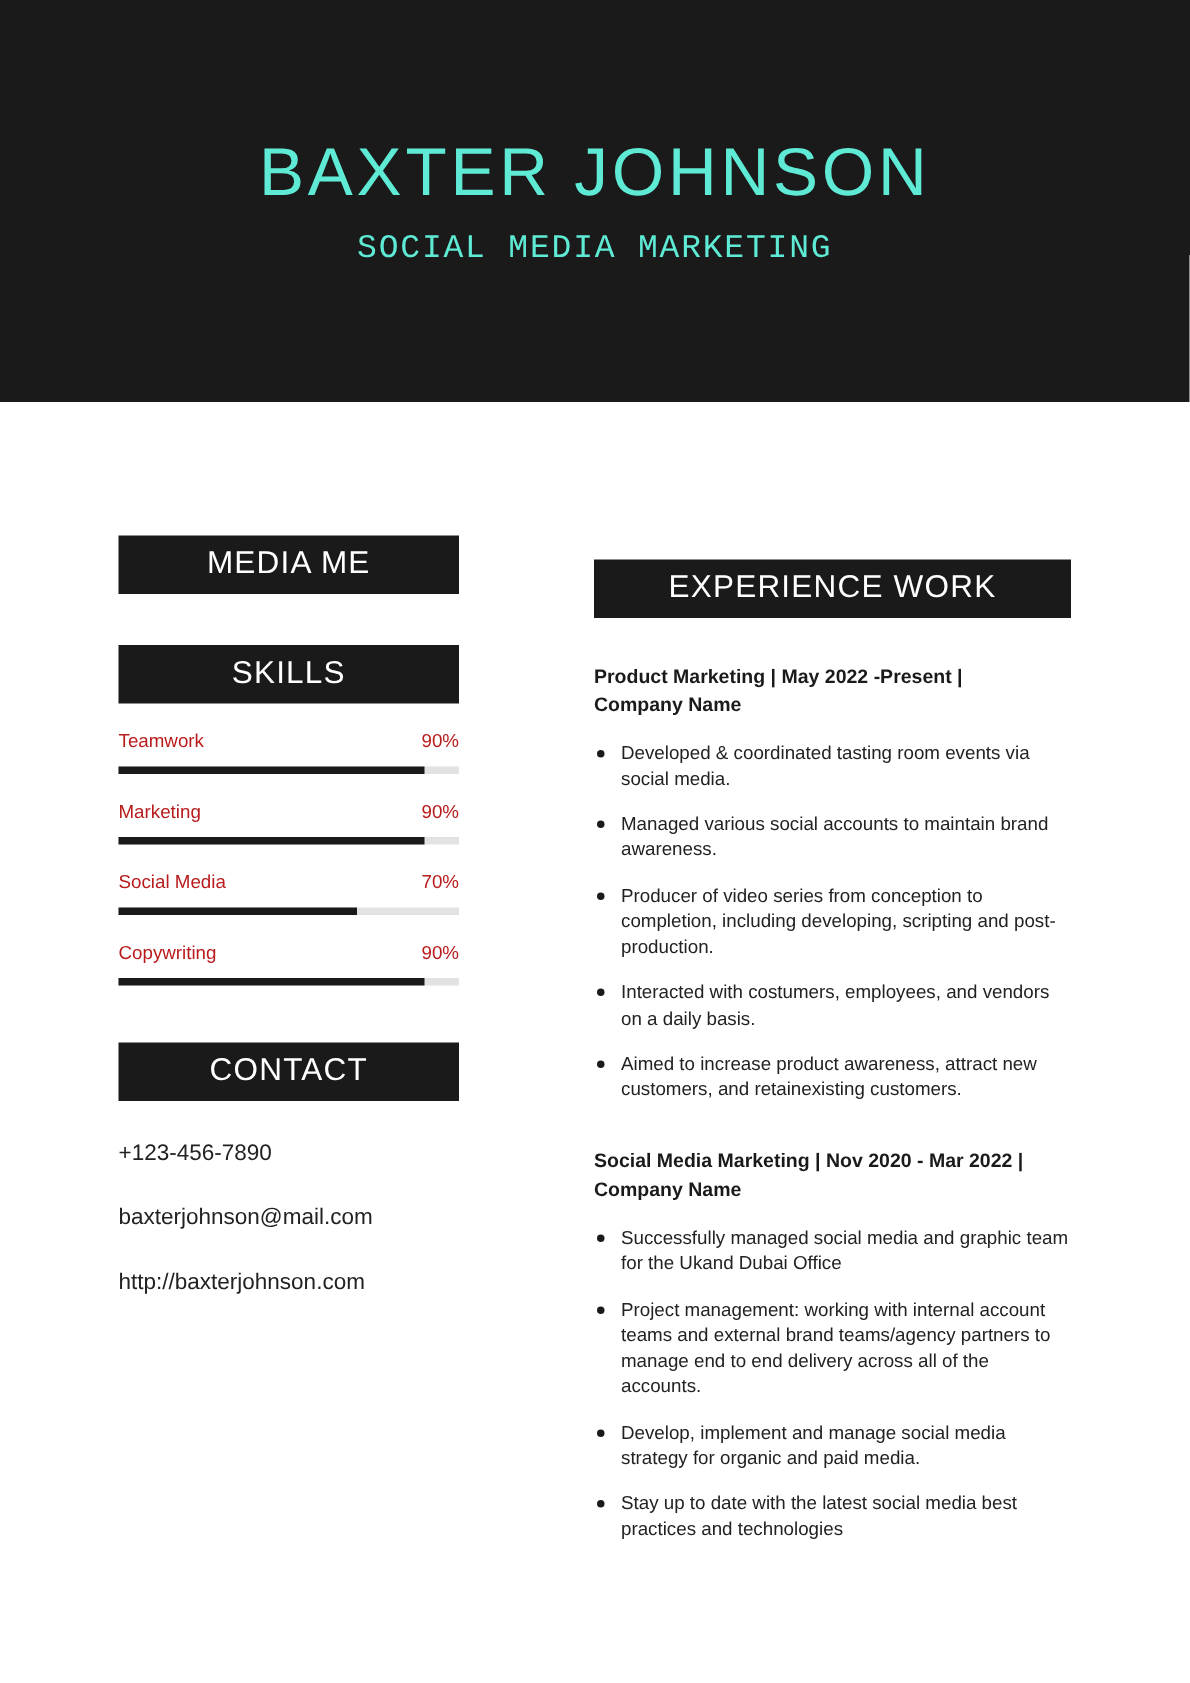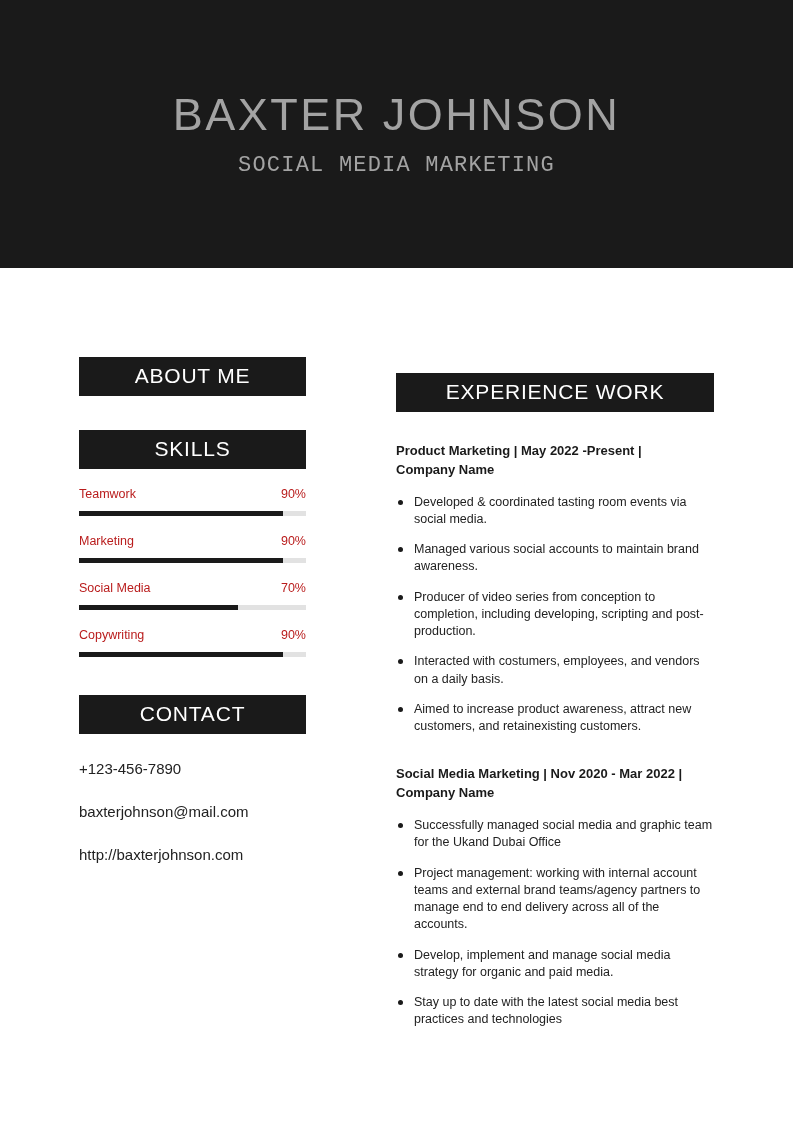--- a/index.html
+++ b/index.html
@@ -22,21 +22,21 @@
   }
 
   
   .header {
     position: absolute;
     left: 0;
     top: 0;
     width: 793px;
     height: 268px;
     background: #1a1a1a;
-    color: #a3a3a3;
+    color: #5eead4;
     display: flex;
     flex-direction: column;
     align-items: center;
     justify-content: center;
   }
   .header-name {
     font-size: 45px;
     letter-spacing: 2.5px;
     font-weight: normal;
     line-height: 1.1;
@@ -174,21 +174,21 @@
 
 <div class="page">
 
   <div class="header">
     <h1 class="header-name">BAXTER JOHNSON</h1>
     <div class="header-role">SOCIAL MEDIA MARKETING</div>
   </div>
 
   <div class="left-col">
 
-    <div class="section-bar">ABOUT ME</div>
+    <div class="section-bar">MEDIA ME</div>
 
     <div class="skills">
       <div class="section-bar">SKILLS</div>
 
       <div class="skill">
         <div class="skill-row">
           <span>Teamwork</span>
           <span>90%</span>
         </div>
         <div class="skill-bar">

